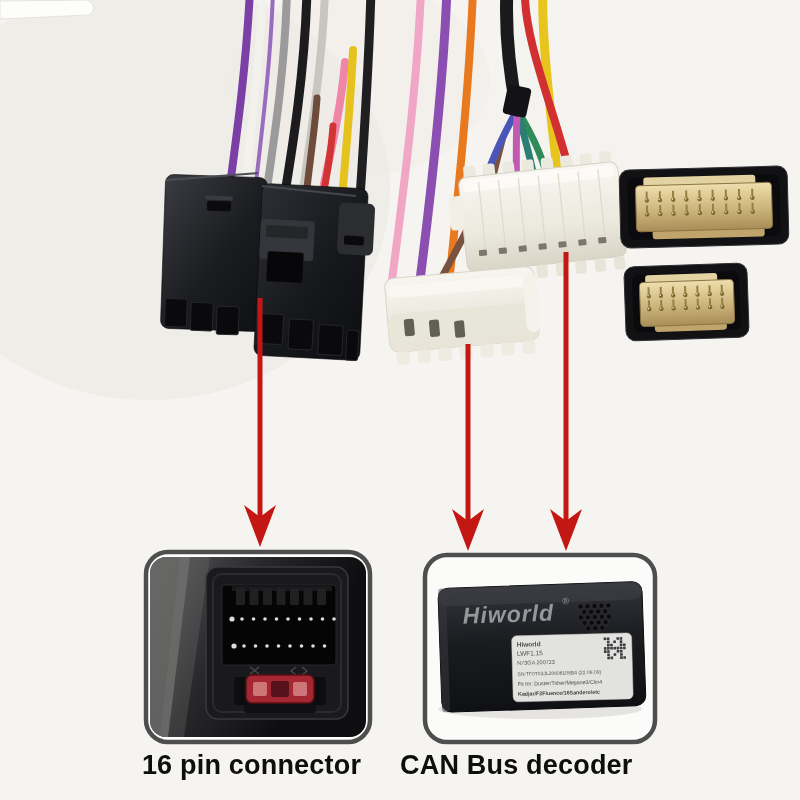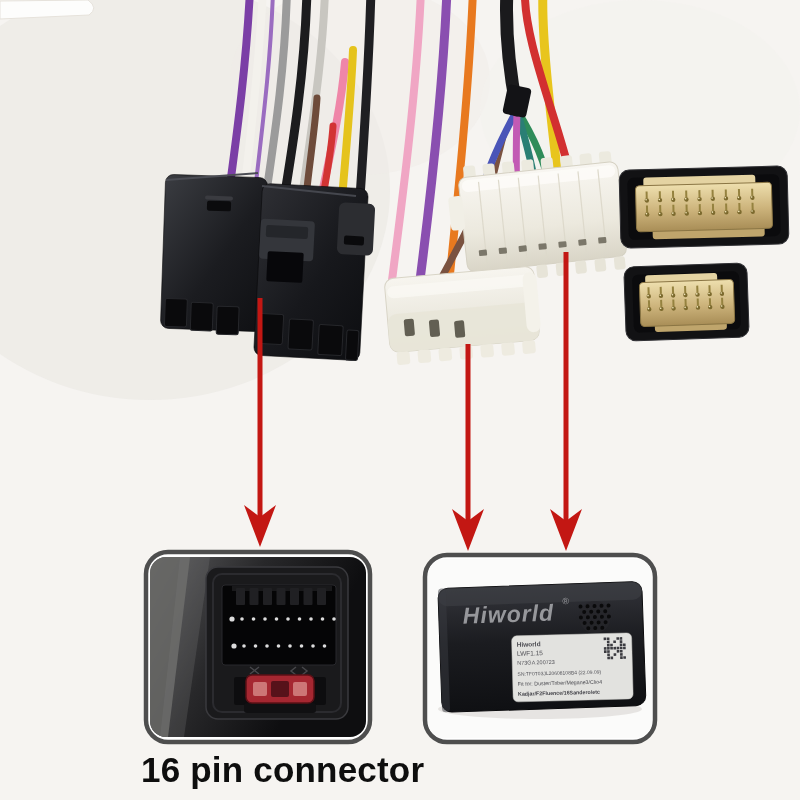--- a/index.html
+++ b/index.html
@@ -7,21 +7,21 @@
     width:800px;height:800px;
     background:#f6f4f1;
     font-family:"Liberation Sans",sans-serif;
     overflow:hidden;
   }
   .stage{position:relative;width:800px;height:800px;overflow:hidden;}
   .scene{position:absolute;left:0;top:0;}
   .caption{
     position:absolute;
     font-weight:bold;
-    font-size:35px;
+    font-size:27px;
     color:#0e0e0e;
     text-align:center;
     letter-spacing:0.2px;
     white-space:nowrap;
   }
   #cap-left{left:141px;top:750px;width:221px;}
   #cap-right{left:400px;top:750px;width:220px;}
 </style>
 </head>
 <body>
@@ -453,13 +453,14 @@
           <text x="5" y="40" font-size="5" fill="#55555b">SN:TF0T03JL20608108B4 (22.09.09)</text>
           <text x="5" y="50" font-size="5.3" fill="#4b4b51">Fit for: Duster/Triber/Megane3/Clio4</text>
           <text x="5" y="60" font-size="5.3" font-weight="bold" fill="#3f3f45">Kadjar/F2Fluence/16Sandero/etc</text>
         </g>
       </g>
     </g>
   </g>
 </svg>
 
 <div class="caption" id="cap-left">16 pin connector</div>
+<div class="caption" id="cap-right">CAN Bus decoder</div>
 </div>
 
 </body></html>

